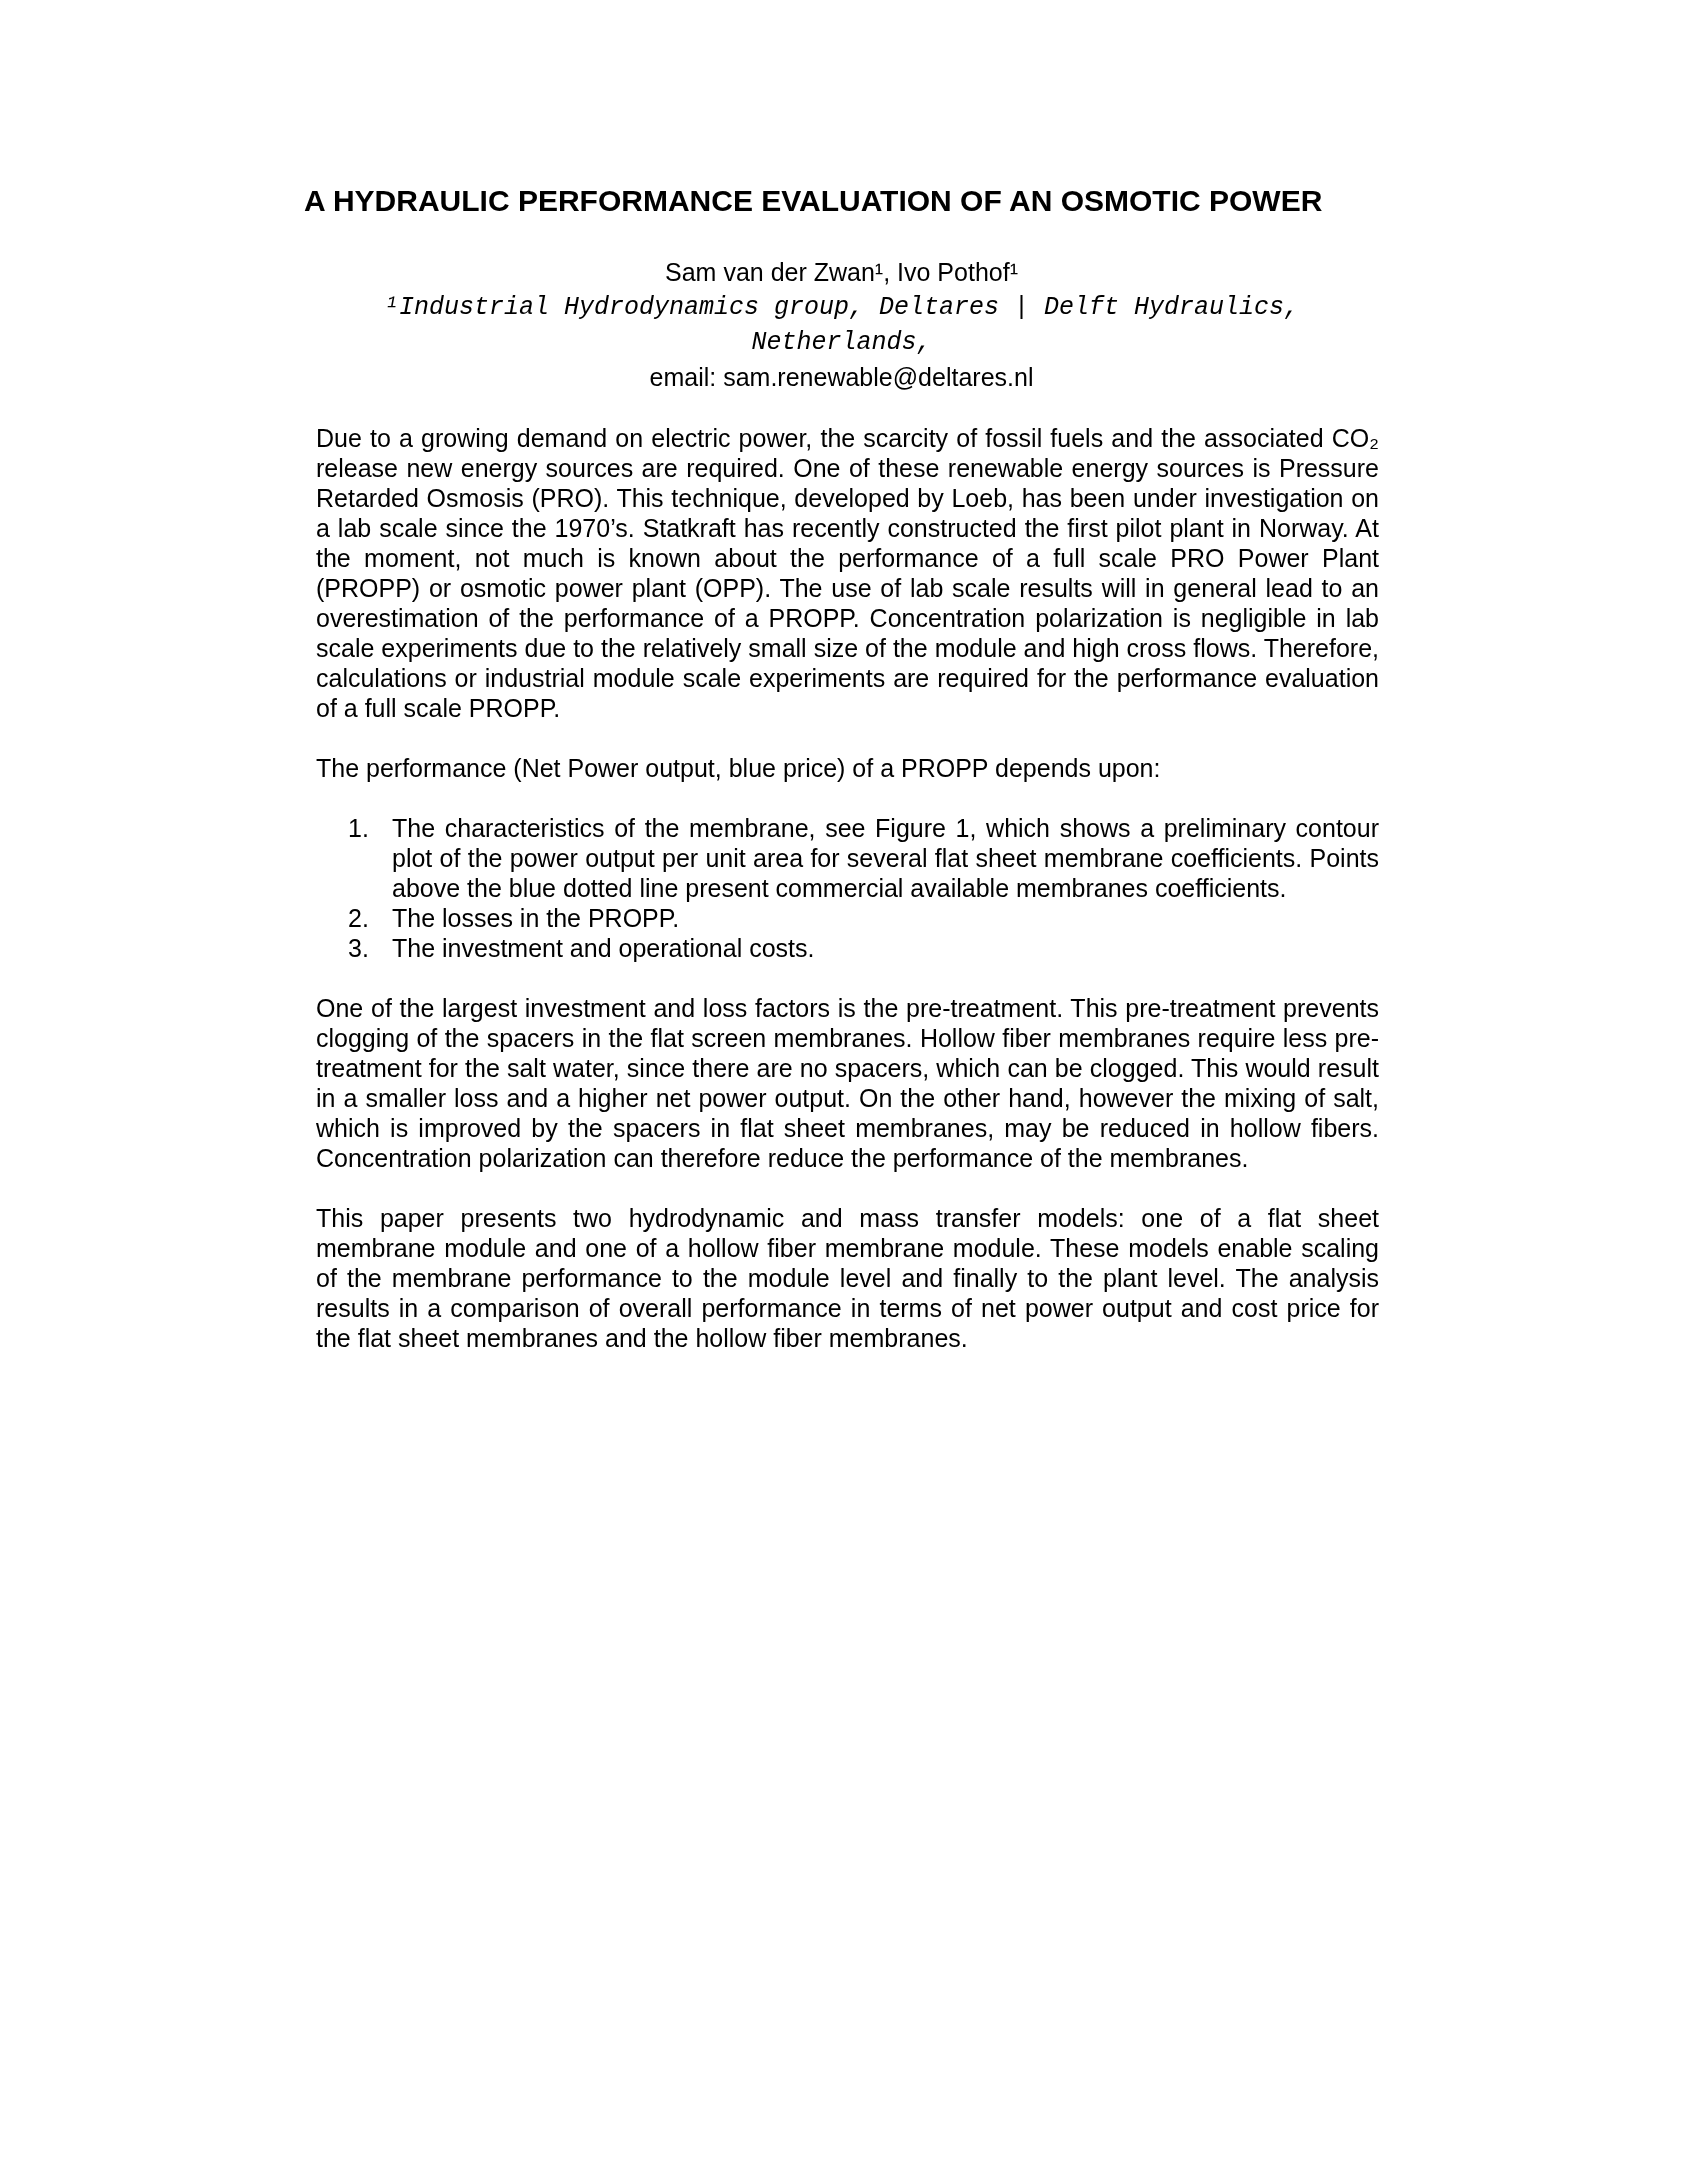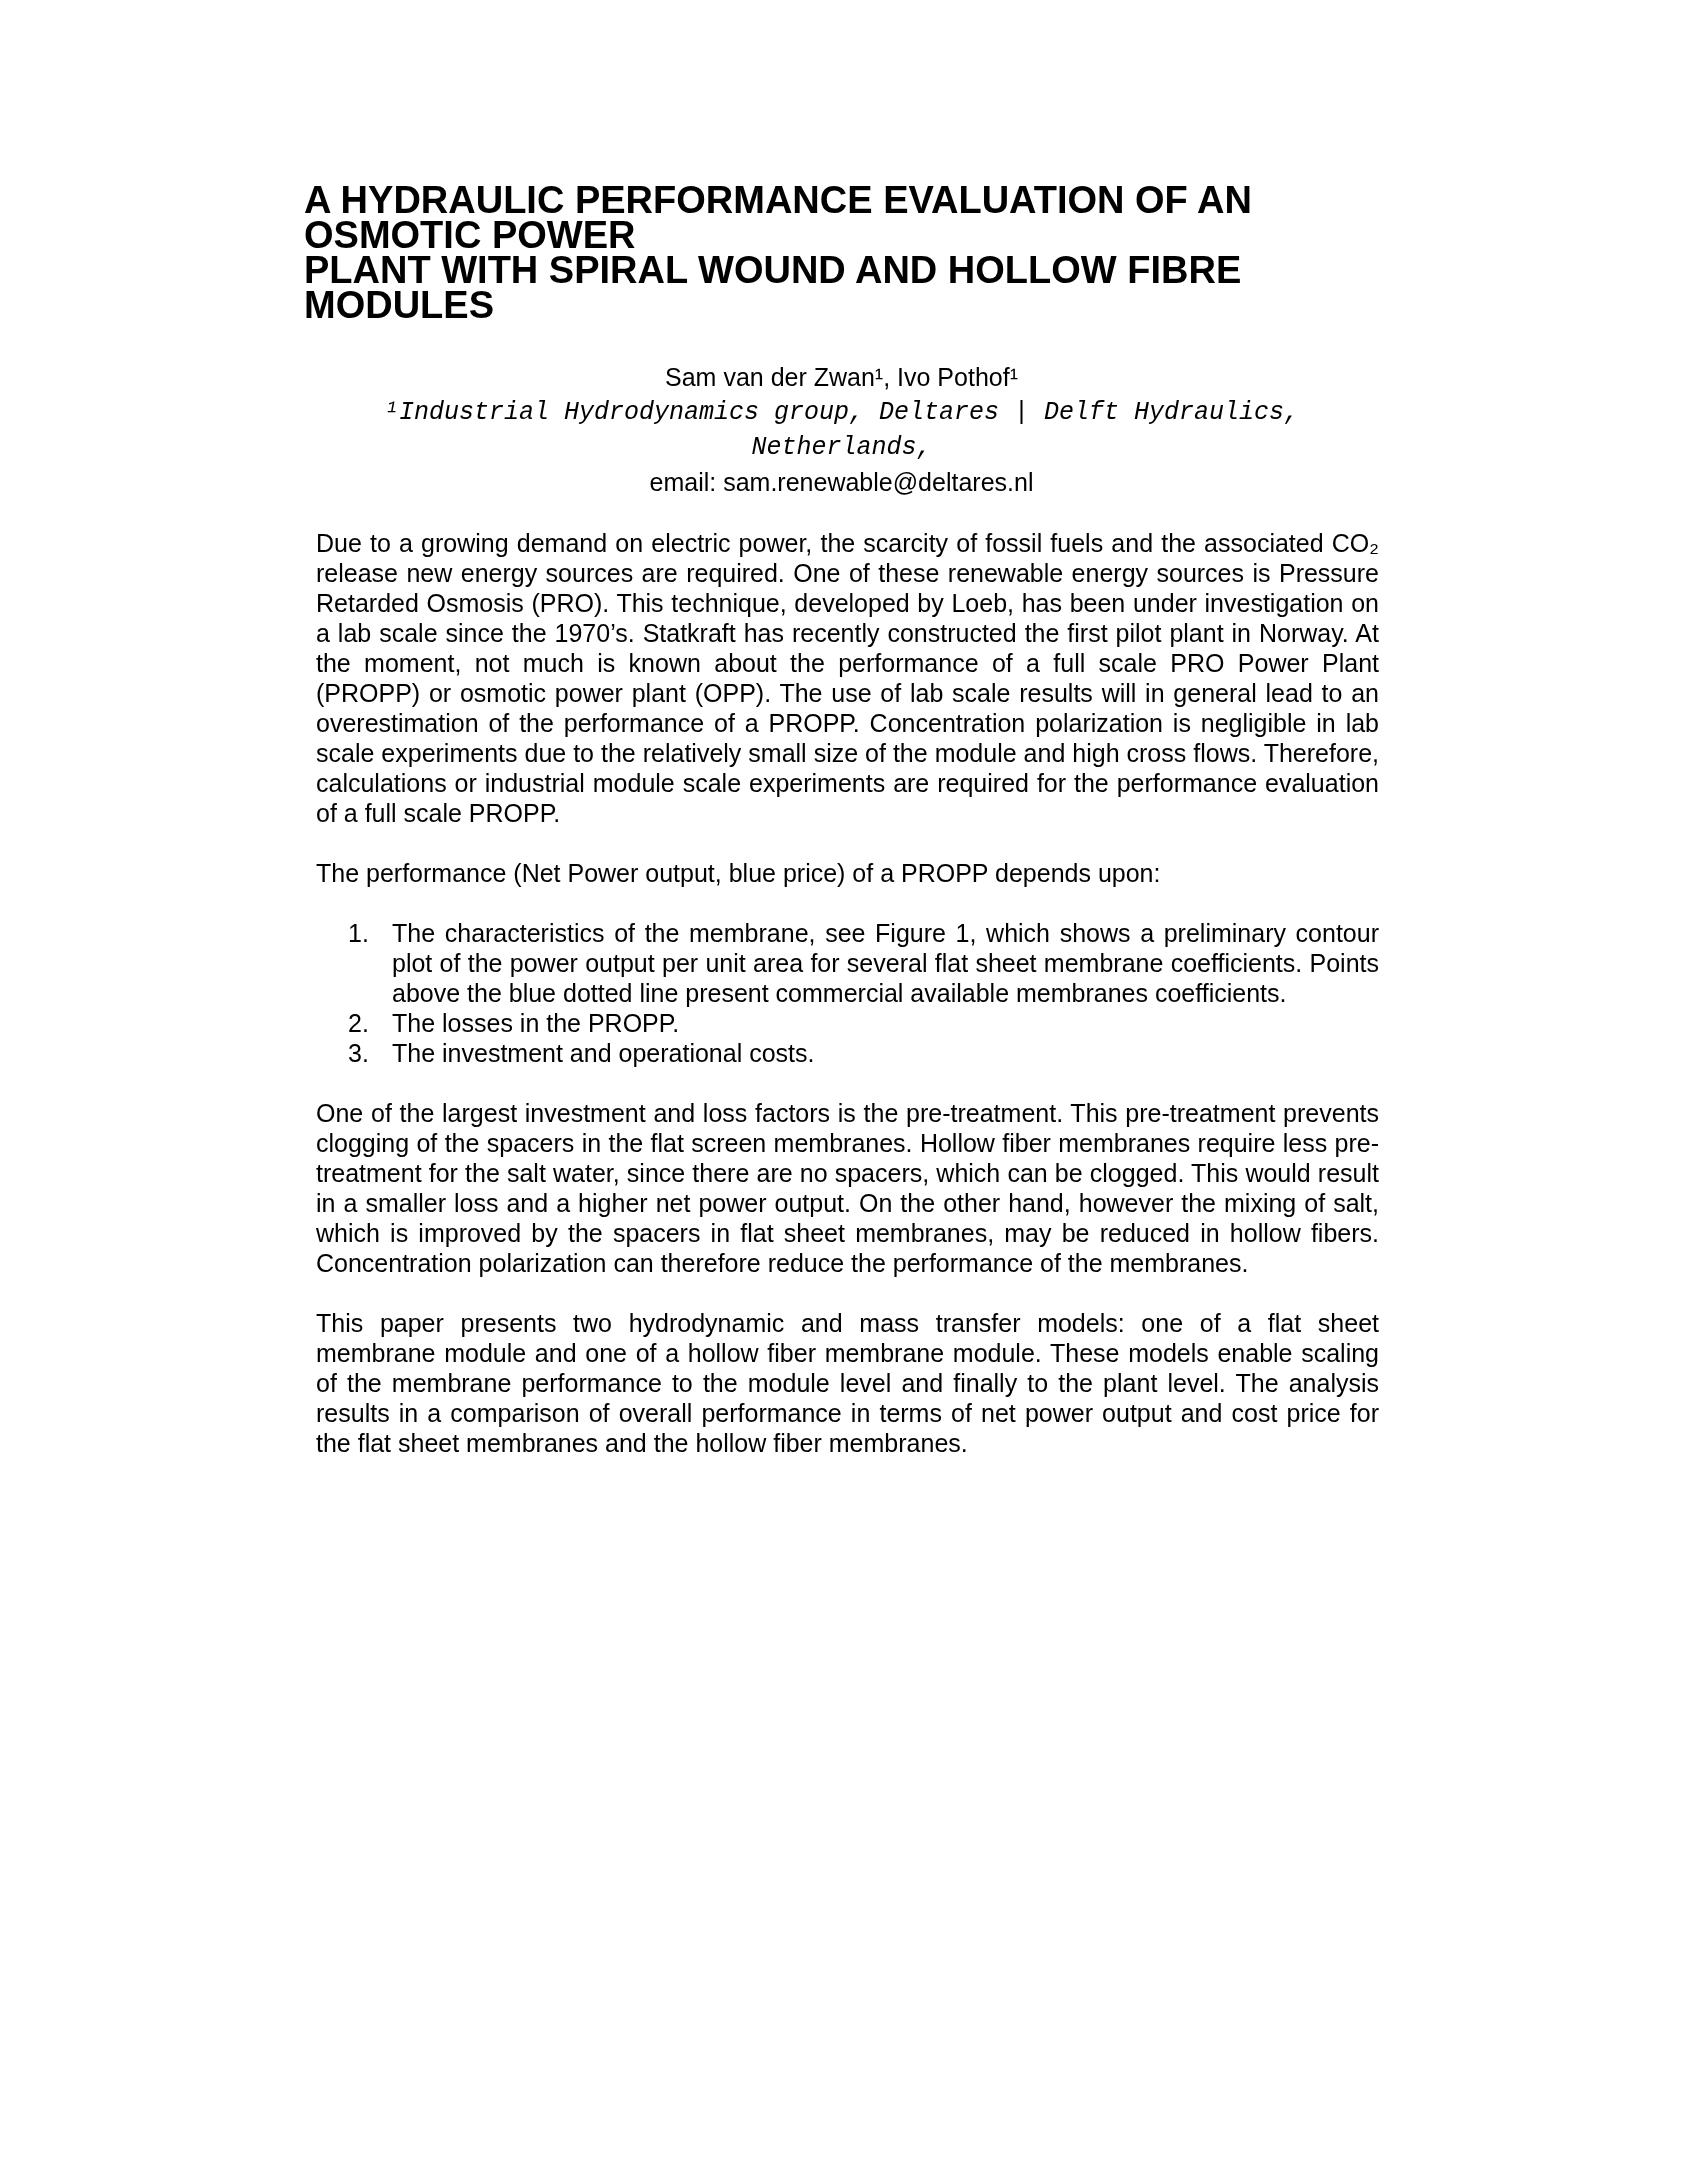--- a/index.html
+++ b/index.html
@@ -17,21 +17,21 @@
     overflow: hidden;
   }
   .content {
     position: absolute;
     left: 304px;
     top: 183px;
     width: 1075px;
   }
   .title {
     margin: 0;
-    font-size: 38px;
+    font-size: 30px;
     line-height: 35px;
     font-weight: bold;
     text-align: left;
   }
   .title .tline { display: block; }
   .author-block {
     margin-top: 37px;
     text-align: center;
     font-size: 25px;
     line-height: 35px;
@@ -63,21 +63,20 @@
   }
 </style>
 </head>
 <body>
 
 <div class="page">
   <div class="content">
 
     <h1 class="title">
       <span class="tline">A HYDRAULIC PERFORMANCE EVALUATION OF AN OSMOTIC POWER</span>
-      <span class="tline">PLANT WITH SPIRAL WOUND AND HOLLOW FIBRE MODULES</span>
     </h1>
 
     <div class="author-block">
       <div>Sam van der Zwan¹, Ivo Pothof¹</div>
       <div class="affil">¹Industrial Hydrodynamics group, Deltares | Delft Hydraulics, Netherlands,</div>
       <div>email: sam.renewable@deltares.nl</div>
     </div>
 
     <p class="body-par first">Due to a growing demand on electric power, the scarcity of fossil fuels and the associated CO₂ release new energy sources are required. One of these renewable energy sources is Pressure Retarded Osmosis (PRO). This technique, developed by Loeb, has been under investigation on a lab scale since the 1970’s. Statkraft has recently constructed the first pilot plant in Norway. At the moment, not much is known about the performance of a full scale PRO Power Plant (PROPP) or osmotic power plant (OPP). The use of lab scale results will in general lead to an overestimation of the performance of a PROPP. Concentration polarization is negligible in lab scale experiments due to the relatively small size of the module and high cross flows. Therefore, calculations or industrial module scale experiments are required for the performance evaluation of a full scale PROPP.</p>
 

